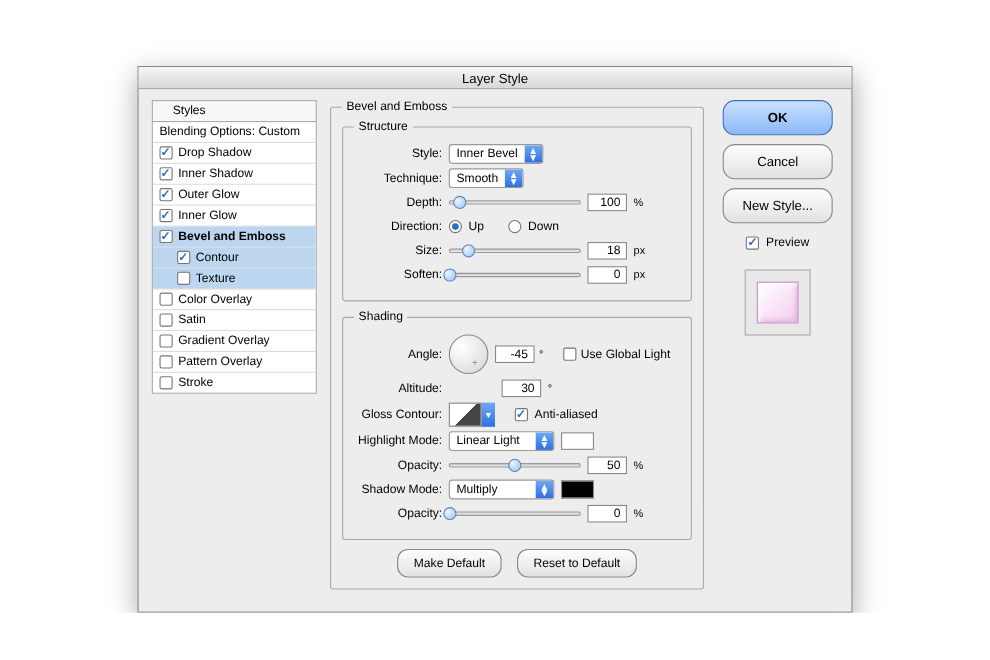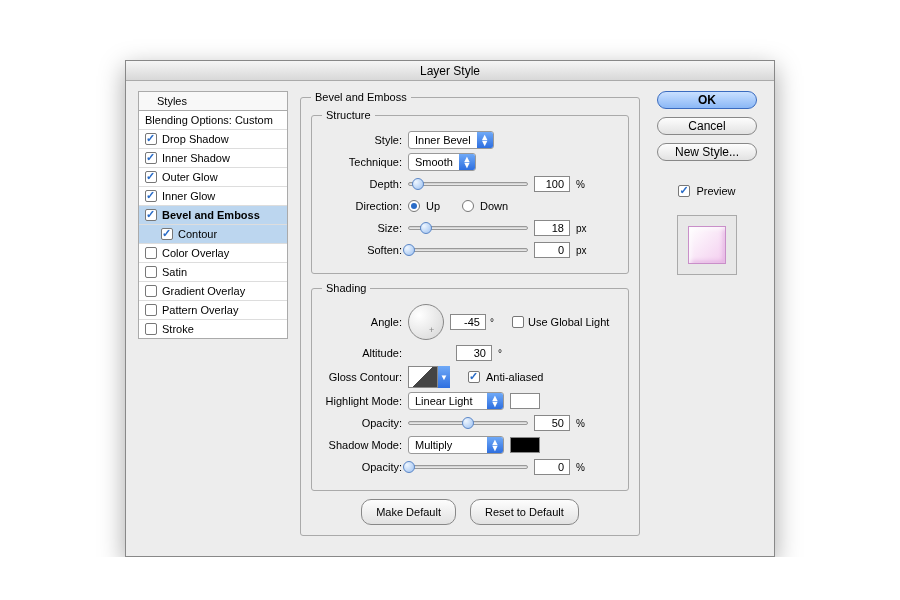--- a/index.html
+++ b/index.html
@@ -154,33 +154,33 @@
     border-radius: 10px;
     background: linear-gradient(#fdfdfd,#e2e2e2);
     font-size: 11px;
     display: inline-flex;
     align-items: center;
     justify-content: center;
   }
   
   .rightcol { width: 110px; display:flex;flex-direction:column;align-items:center;gap:8px;}
   .rbtn {
-    width: 100px; height: 18px;
+    width: 100px; height: 32px;
     border: 1px solid #888;
     border-radius: 11px;
     background: linear-gradient(#fdfdfd,#e2e2e2);
     font-size: 12px;
     display:flex;align-items:center;justify-content:center;
   }
   .rbtn.primary {
     background: linear-gradient(#c9e0ff,#8bb8f6);
     border-color: #3a6bbf;
     font-weight: bold;
   }
-  .preview-row{display:flex;align-items:center;gap:6px;margin-top:16px;}
+  .preview-row{display:flex;align-items:center;gap:6px;margin-top:4px;}
   .preview-box {
     width: 60px; height: 60px;
     border:1px solid #aaa;
     background:#e8e8e8;
     display:flex;align-items:center;justify-content:center;
     margin-top:10px;
   }
   .preview-inner{
     width:38px;height:38px;border:1px solid #c98fc9;
     background: linear-gradient(135deg,#fff,#f3cdef);
@@ -216,20 +216,24 @@
             <span class="cb on"></span>
             <span>Inner Glow</span>
           </div>
           <div class="style-row selected bold">
             <span class="cb on"></span>
             <span>Bevel and Emboss</span>
           </div>
           <div class="style-row selected sub">
             <span class="cb on"></span>
             <span>Contour</span>
+          </div>
+          <div class="style-row selected sub">
+            <span class="cb"></span>
+            <span>Texture</span>
           </div>
           <div class="style-row">
             <span class="cb"></span>
             <span>Color Overlay</span>
           </div>
           <div class="style-row">
             <span class="cb"></span>
             <span>Satin</span>
           </div>
           <div class="style-row">

